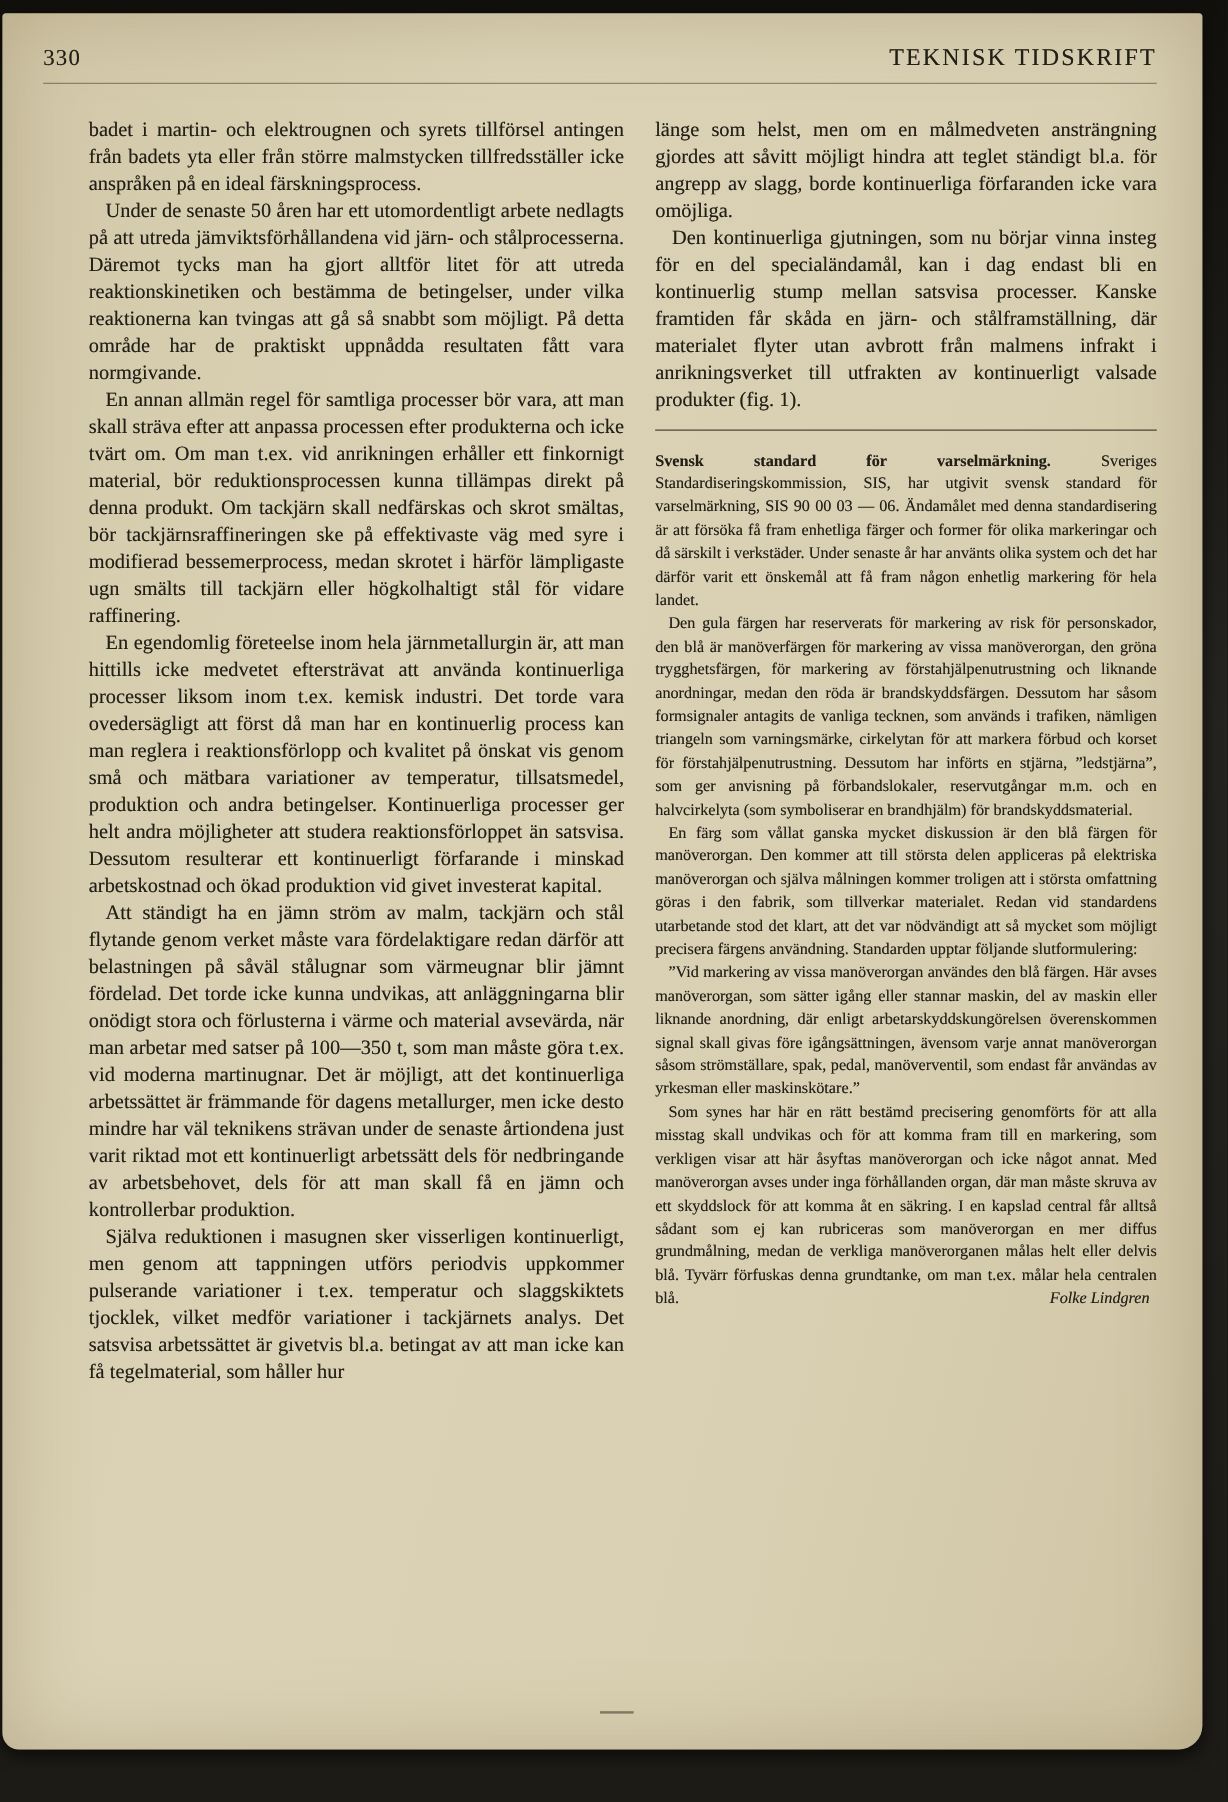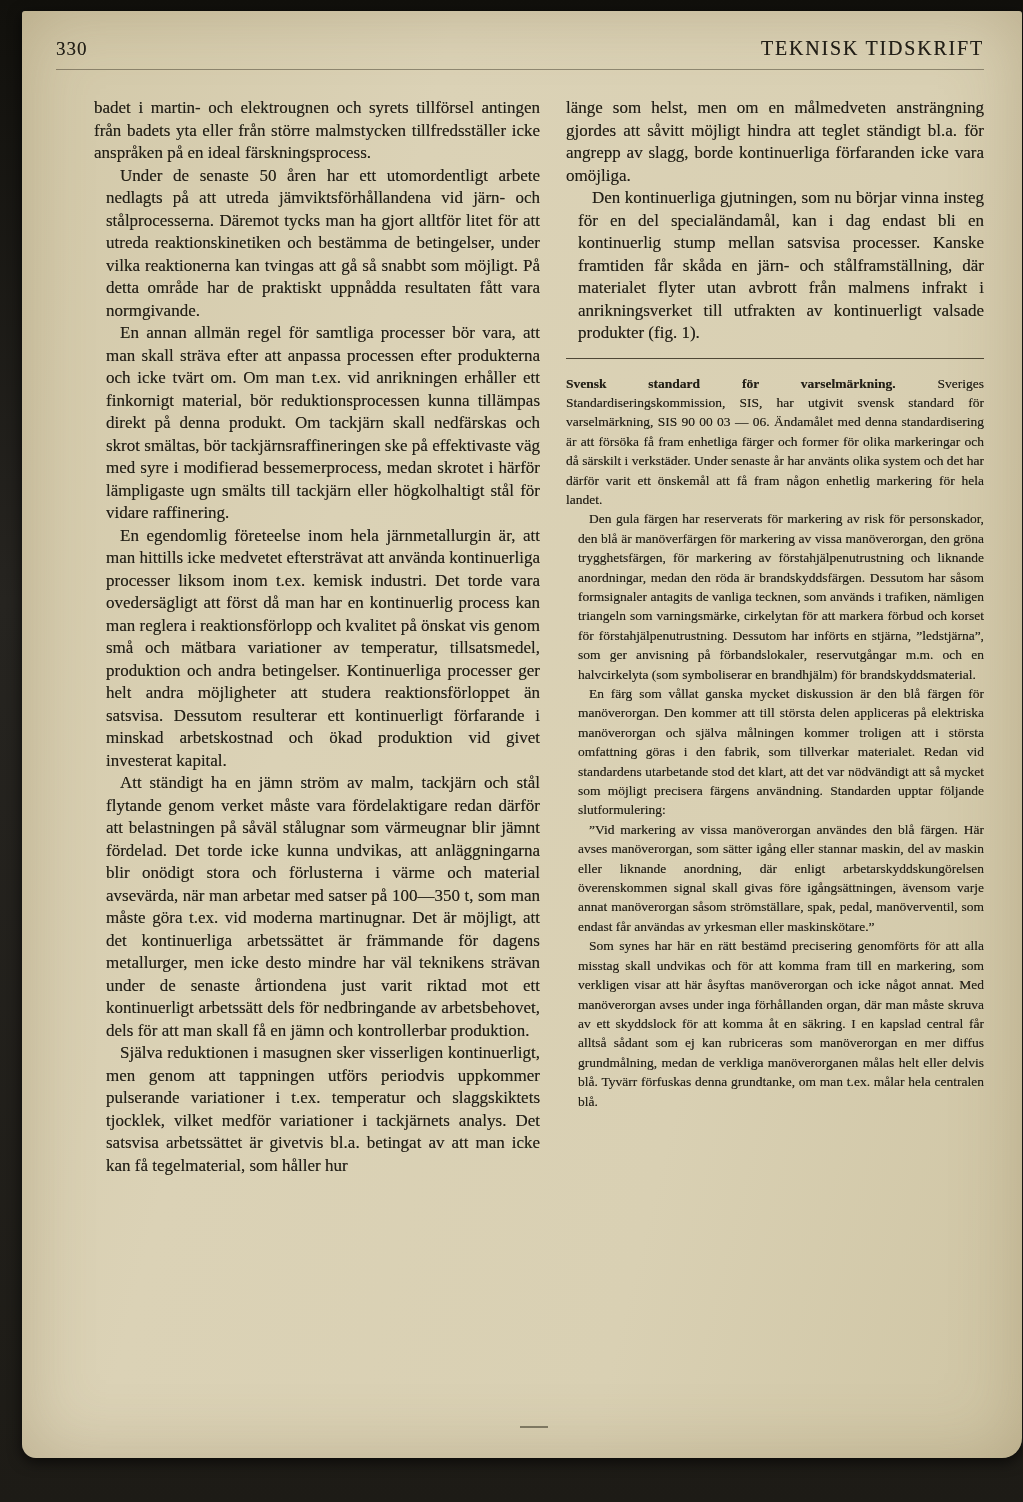--- a/index.html
+++ b/index.html
@@ -2,21 +2,21 @@
 <html lang="sv"><head>
 <meta charset="utf-8">
 <style>
   html,body { margin:0; padding:0; background:#17160f; }
   .scan {
     position:relative; width:1023px; height:1502px; overflow:hidden;
     background:linear-gradient(180deg,#11100c,#262420 40%,#1d1b16);
     font-family:"Liberation Serif","DejaVu Serif",serif;
   }
   .paper {
-    position:absolute; left:22px; top:11px; width:1000px; height:1447px;
+    position:absolute; left:2px; top:11px; width:1000px; height:1447px;
     background:linear-gradient(104deg,#d2c8a8 0%,#dbd2b6 32%,#d9d0b3 68%,#cfc5a4 100%);
     border-radius:3px 3px 20px 14px;
     box-shadow: inset 0 0 70px rgba(115,95,55,.28), 0 4px 14px rgba(0,0,0,.65);
   }
   .content {
     position:absolute; left:72px; right:38px; top:26px; bottom:28px;
     color:#221f17; text-shadow:0 0 .3px rgba(35,30,18,.55);
     hyphens:auto;
   }
   .header {
@@ -25,21 +25,21 @@
     border-bottom:1px solid rgba(50,44,30,.45);
   }
   .page-num { font-size:19px; letter-spacing:1px; }
   .journal  { font-weight:normal; font-size:20px; letter-spacing:1.8px;text-align:right; }
   .columns { display:flex; gap:26px; margin-top:27px; }
   .col-left  { flex:0 0 446px; width:446px; }
   .col-right { flex:1; min-width:0; }
   p { margin:0; text-align:justify; }
   .pm { font-size:17px;   line-height:22.5px; }
   .ps { font-size:13.5px; line-height:19.4px; }
-  .ind { text-indent:14px;margin-left:12px; }
+  .ind { text-indent:14px; }
   .ps.ind { text-indent:11px; }
   .rule { border-top:1px solid rgba(42,36,22,.8); margin:13px 0 15px; }
   .lead { font-weight:bold; }
   .author {
     font-size:13.5px; line-height:19.4px; font-style:italic;
     text-align:right; margin-top:-19.4px; padding-right:6px;
   }
   .bottom-mark {
     position:absolute; left:498px; bottom:30px; width:28px; height:2px;
     background:rgba(42,37,24,.5);
@@ -73,20 +73,21 @@
           <p class="pm ind">Den kontinuerliga gjutningen, som nu börjar vinna insteg för en del specialändamål, kan i dag endast bli en kontinuerlig stump mellan satsvisa processer. Kanske framtiden får skåda en järn- och stålframställning, där materialet flyter utan avbrott från malmens infrakt i anrikningsverket till utfrakten av kontinuerligt valsade produkter (fig. 1).</p>
 
           <div class="rule"></div>
 
           <p class="ps"><strong class="lead">Svensk standard för varselmärkning.</strong> <span>Sveriges Standardiseringskommission, SIS, har utgivit svensk standard för varselmärkning, SIS 90 00 03 — 06. Ändamålet med denna standardisering är att försöka få fram enhetliga färger och former för olika markeringar och då särskilt i verkstäder. Under senaste år har använts olika system och det har därför varit ett önskemål att få fram någon enhetlig markering för hela landet.</span></p>
           <p class="ps ind">Den gula färgen har reserverats för markering av risk för personskador, den blå är manöverfärgen för markering av vissa manöverorgan, den gröna trygghetsfärgen, för markering av förstahjälpenutrustning och liknande anordningar, medan den röda är brandskyddsfärgen. Dessutom har såsom formsignaler antagits de vanliga tecknen, som används i trafiken, nämligen triangeln som varningsmärke, cirkelytan för att markera förbud och korset för förstahjälpenutrustning. Dessutom har införts en stjärna, ”ledstjärna”, som ger anvisning på förbandslokaler, reservutgångar m.m. och en halvcirkelyta (som symboliserar en brandhjälm) för brandskyddsmaterial.</p>
           <p class="ps ind">En färg som vållat ganska mycket diskussion är den blå färgen för manöverorgan. Den kommer att till största delen appliceras på elektriska manöverorgan och själva målningen kommer troligen att i största omfattning göras i den fabrik, som tillverkar materialet. Redan vid standardens utarbetande stod det klart, att det var nödvändigt att så mycket som möjligt precisera färgens användning. Standarden upptar följande slutformulering:</p>
           <p class="ps ind">”Vid markering av vissa manöverorgan användes den blå färgen. Här avses manöverorgan, som sätter igång eller stannar maskin, del av maskin eller liknande anordning, där enligt arbetarskyddskungörelsen överenskommen signal skall givas före igångsättningen, ävensom varje annat manöverorgan såsom strömställare, spak, pedal, manöverventil, som endast får användas av yrkesman eller maskinskötare.”</p>
           <p class="ps ind">Som synes har här en rätt bestämd precisering genomförts för att alla misstag skall undvikas och för att komma fram till en markering, som verkligen visar att här åsyftas manöverorgan och icke något annat. Med manöverorgan avses under inga förhållanden organ, där man måste skruva av ett skyddslock för att komma åt en säkring. I en kapslad central får alltså sådant som ej kan rubriceras som manöverorgan en mer diffus grundmålning, medan de verkliga manöverorganen målas helt eller delvis blå. Tyvärr förfuskas denna grundtanke, om man t.ex. målar hela centralen blå.</p>
 
+          <div class="author">Folke Lindgren</div>
         </div>
 
       </div>
     </div>
 
     <div class="bottom-mark"></div>
   </div>
 </div>
 
 </body></html>

